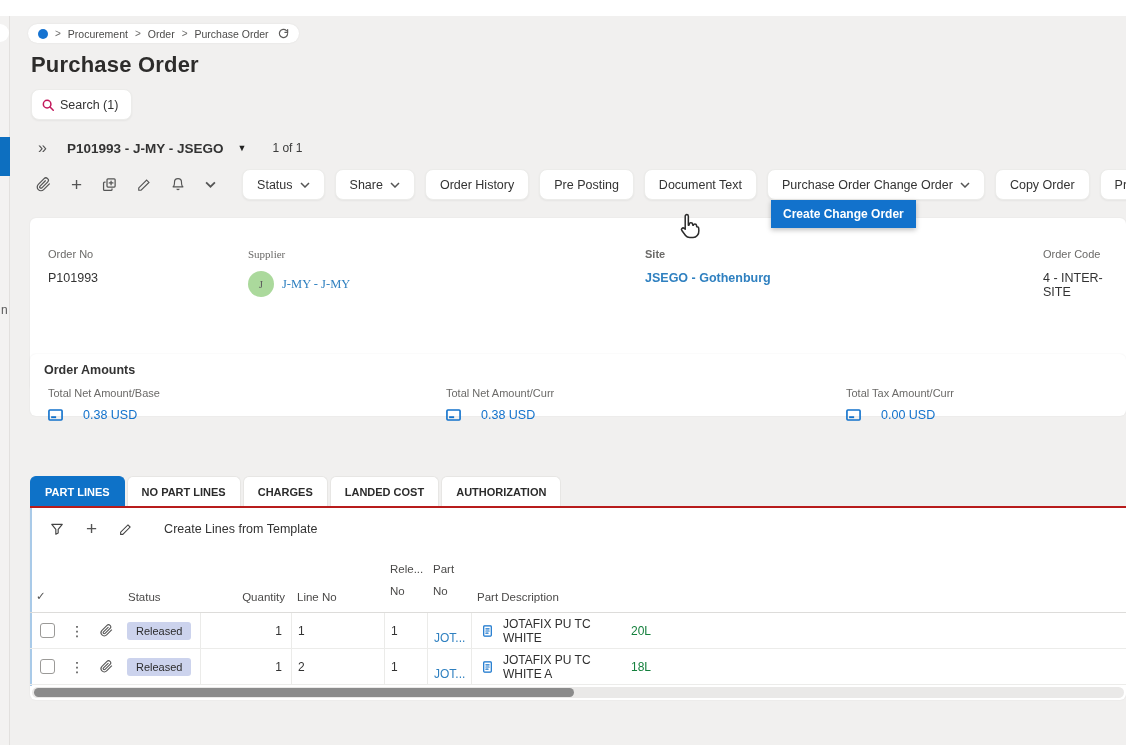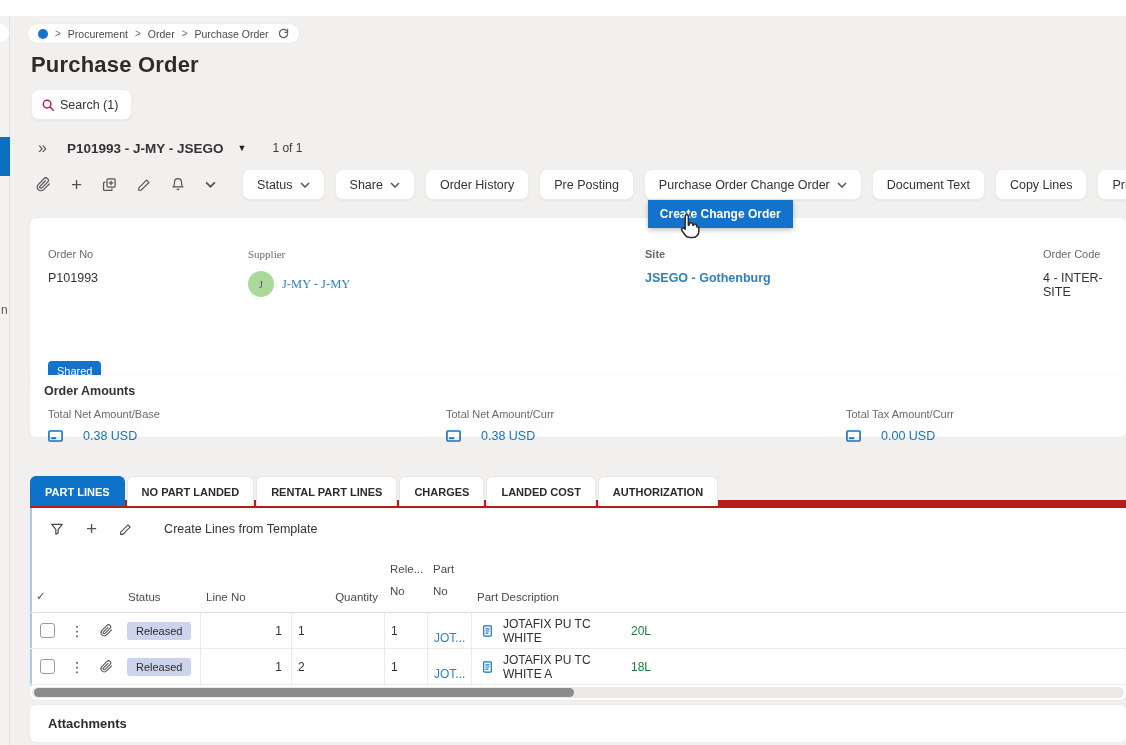--- a/index.html
+++ b/index.html
@@ -53,29 +53,29 @@
   .fields-card { top:218px; height:173px; }
   .fieldcol { position:absolute; top:30px; }
   .f-label { font-size:11px; color:#6b6a68; margin-bottom:11px; }
   .f-value { font-size:12.5px; color:#333; display:flex; align-items:center; gap:8px; }
   .f-link { color:#2f80c0; cursor:pointer; text-decoration:none; }
   .avatar { width:26px; height:26px; border-radius:50%; background:#abd99c; color:#5f5f5f; font-size:11px;
     display:flex; align-items:center; justify-content:center; }
   .badge-shared { position:absolute; left:18px; top:107px; background:#1272cc; color:#fff; font-size:11px;
     font-weight:400; padding:3.5px 9px; border-radius:4px;margin-top:36px; }
 
-  .amounts-card { top:375px; height:62px; }
+  .amounts-card { top:354px; height:62px; }
   .amounts-title { position:absolute; left:14px; top:9px; font-size:12.5px; font-weight:700; color:#333; }
   .amt-col { position:absolute; top:33px; }
   .amt-label { font-size:11px; color:#6b6a68; margin-bottom:9px; }
   .amt-value { display:flex; align-items:center; gap:20px; font-size:12.5px; color:#1272cc; cursor:pointer; }
 
   
-  .tabbar { position:absolute; left:30px; right:0; top:476px; height:32px; display:flex; align-items:flex-start;
-    border-bottom:8px solid #b91c1c; }
+  .tabbar { position:absolute; left:30px; right:0; top:476px; height:32px; display:flex; align-items:center;
+    border-bottom:2px solid #b91c1c; }
   .tab { height:30px; display:flex; align-items:center; padding:0 14px; background:#fff; color:#2b2b2b;
     font-size:11px; font-weight:700; border-radius:6px 6px 0 0; margin-right:2px; border:1px solid #e7e6e4;
     border-bottom:none; cursor:pointer; white-space:nowrap; }
   .tab.active { background:#0e72c8; color:#fff; border-color:#0e72c8; }
 
   
   .grid-card { top:508px; height:192px; border-radius:0 0 6px 6px; }
   .table-accent { position:absolute; left:0; top:0; bottom:14px; width:2px; background:#a9cae8; }
   .gtoolbar { position:absolute; left:0; top:0; right:0; height:42px; display:flex; align-items:center; gap:22px; padding-left:20px; }
   .gt-text-btn { font-size:12.5px; color:#333; cursor:pointer; padding:6px 10px; }
@@ -206,36 +206,36 @@
         <button class="cmd">
           <span>Order History</span>
         </button>
       </div>
     <div class="cmd-wrap">
         <button class="cmd">
           <span>Pre Posting</span>
         </button>
       </div>
     <div class="cmd-wrap">
+        <button class="cmd">
+          <span>Document Text</span>
+        </button>
+      </div>
+    <div class="cmd-wrap">
       <button class="cmd">
           <span>Purchase Order Change Order</span>
           <svg width="10" height="6" viewBox="0 0 10 6" fill="none" stroke="#555" stroke-width="1.5">
             <polyline points="1,1 5,5 9,1"></polyline>
           </svg>
         </button>
       <div class="cmd-menu">Create Change Order</div>
     </div>
     <div class="cmd-wrap">
         <button class="cmd">
-          <span>Document Text</span>
-        </button>
-      </div>
-    <div class="cmd-wrap">
-        <button class="cmd">
-          <span>Copy Lines</span>
+          <span>Copy Order</span>
         </button>
       </div>
     <div class="cmd-wrap">
         <button class="cmd">
           <span>Pricing</span>
         </button>
       </div>
 
   </div>
 
@@ -299,22 +299,21 @@
               <rect x="5" y="11.5" width="8" height="3" fill="#1272cc"></rect>
             </svg>
           </span>
         <span>0.00 USD</span>
       </div>
     </div>
   </div>
 
   <div class="tabbar">
     <div class="tab active">PART LINES</div>
-    <div class="tab">NO PART LANDED</div>
-    <div class="tab">RENTAL PART LINES</div>
+    <div class="tab">NO PART LINES</div>
     <div class="tab">CHARGES</div>
     <div class="tab">LANDED COST</div>
     <div class="tab">AUTHORIZATION</div>
   </div>
 
   <div class="card grid-card">
     <div class="table-accent"></div>
     <div class="gtoolbar">
       <span class="ibtn">
         <svg width="14" height="14" viewBox="0 0 24 24" fill="none" stroke="#444" stroke-width="2" stroke-linejoin="round">
@@ -328,22 +327,22 @@
           </svg>
       </span>
       <span class="gt-text-btn">Create Lines from Template</span>
     </div>
 
     <div class="thead">
       <div class="hc" style="color:#555;">✓</div>
       <div class="hc"></div>
       <div class="hc"></div>
       <div class="hc" style="padding-left:4px;">Status</div>
+      <div class="hc right v">Quantity</div>
       <div class="hc v">Line No</div>
-      <div class="hc right v">Quantity</div>
       <div class="hc v">
           <span class="h-two">
             <span>Rele...</span>
             <span>No</span>
           </span>
         </div>
       <div class="hc v">
           <span class="h-two">
             <span>Part</span>
             <span>No</span>
@@ -416,22 +415,19 @@
         <span class="desc-txt">JOTAFIX PU TC WHITE A</span>
         <span class="qual">18L</span>
       </div>
     </div>
 
     <div class="hscroll">
       <div class="hthumb"></div>
     </div>
   </div>
 
-  <div class="card attach-card">
-    <span class="attach-title">Attachments</span>
-  </div>
 
   <div class="cursor">
     <svg width="26" height="30" viewBox="0 0 24 26">
       <path d="M9.8 1.5c.9 0 1.6.7 1.6 1.6v8.2h.6l.3-1.1c.2-.8 1-1.3 1.8-1.1.6.1 1.1.6 1.2 1.2l.2 1h.5c.2-.6.8-1 1.4-1 .8 0 1.5.6 1.6 1.4l.1 1h.4c.7 0 1.3.5 1.4 1.2l.2 2.3c.1 1.7-.4 3.4-1.5 4.7-.9 1.1-2.3 1.8-3.8 1.8h-3.1c-1.5 0-3-.7-3.9-1.9l-3.4-4.5c-.5-.6-.4-1.5.2-2 .5-.5 1.4-.5 1.9-.1l1 .8V3.1c0-.9.7-1.6 1.6-1.6z" fill="#ffffff" stroke="#2b2b2b" stroke-width="1.4" stroke-linejoin="round"></path>
     </svg>
   </div>
 </div>
 
 </body></html>

